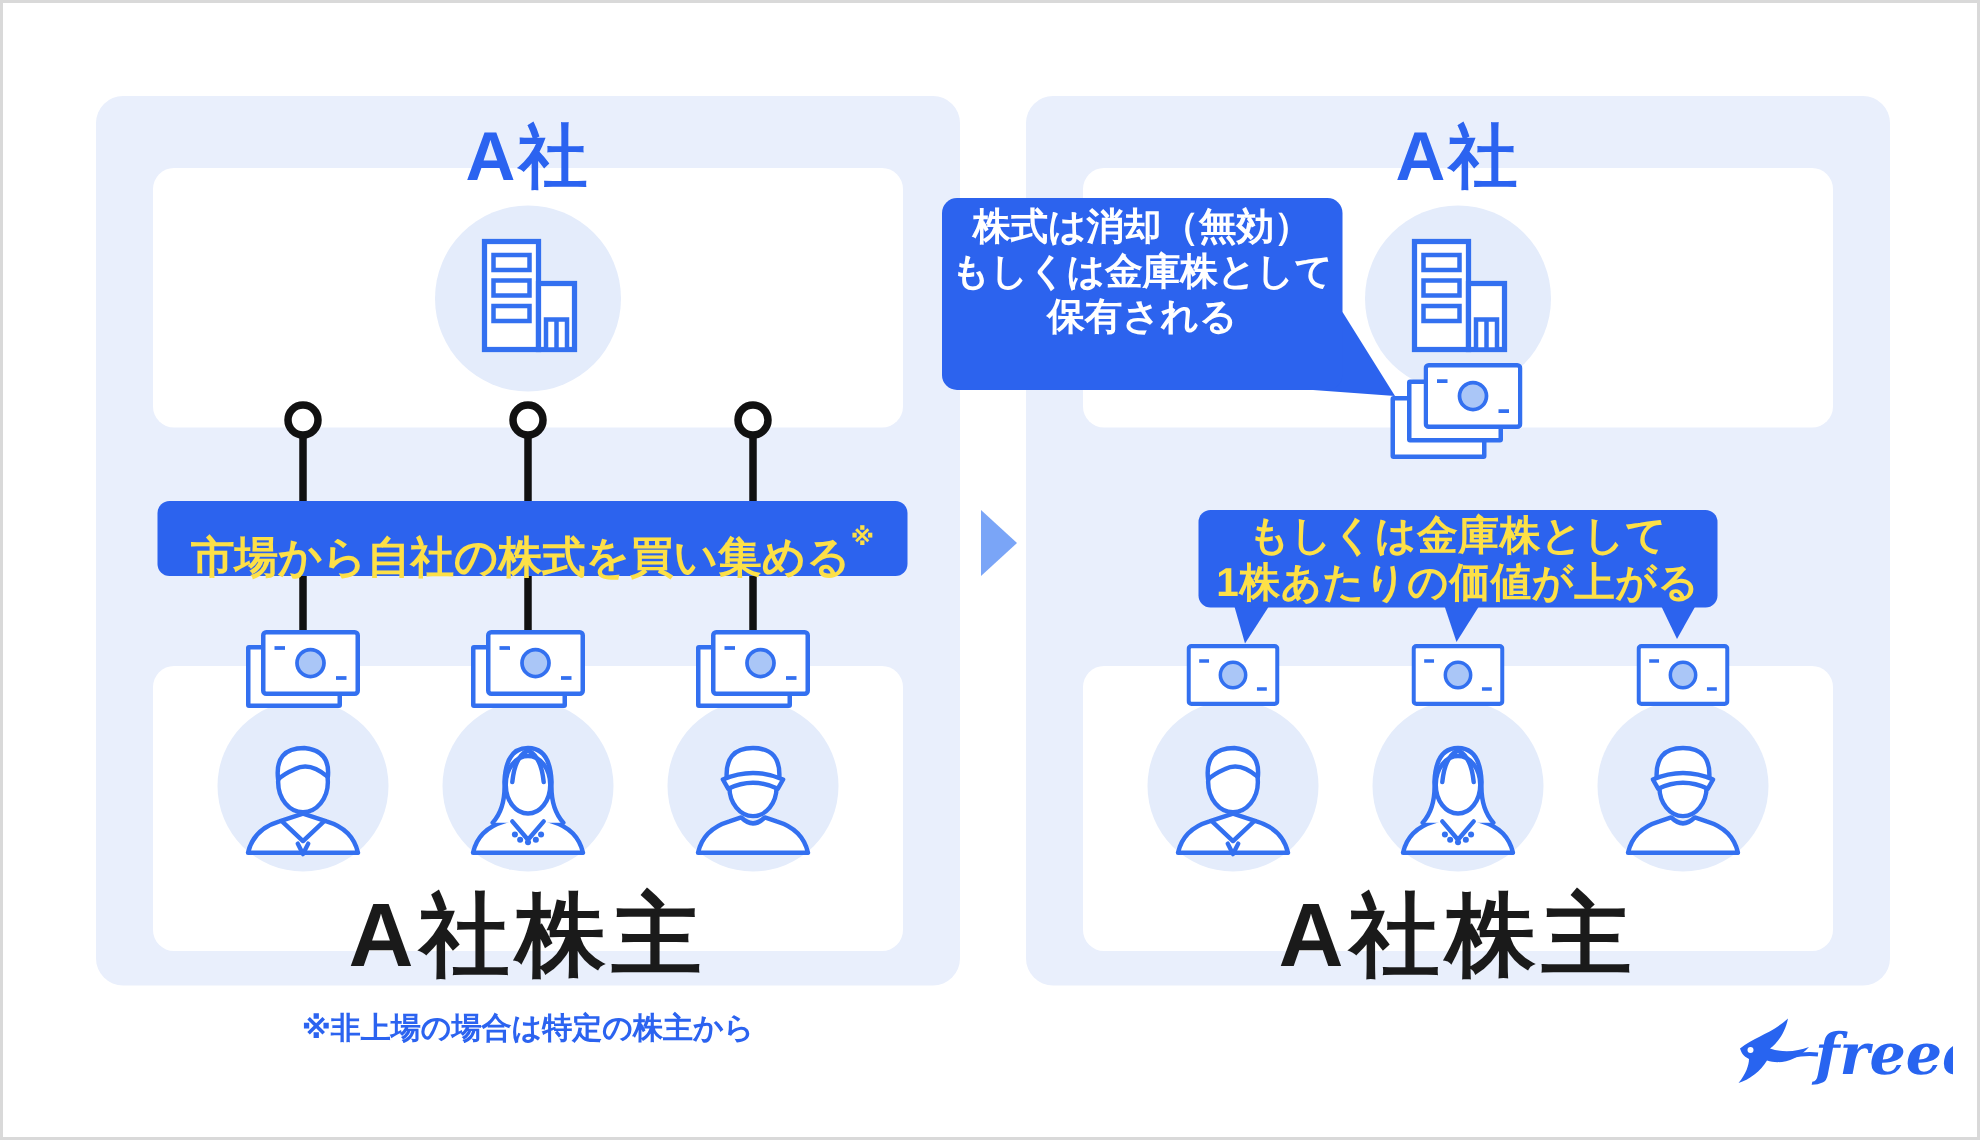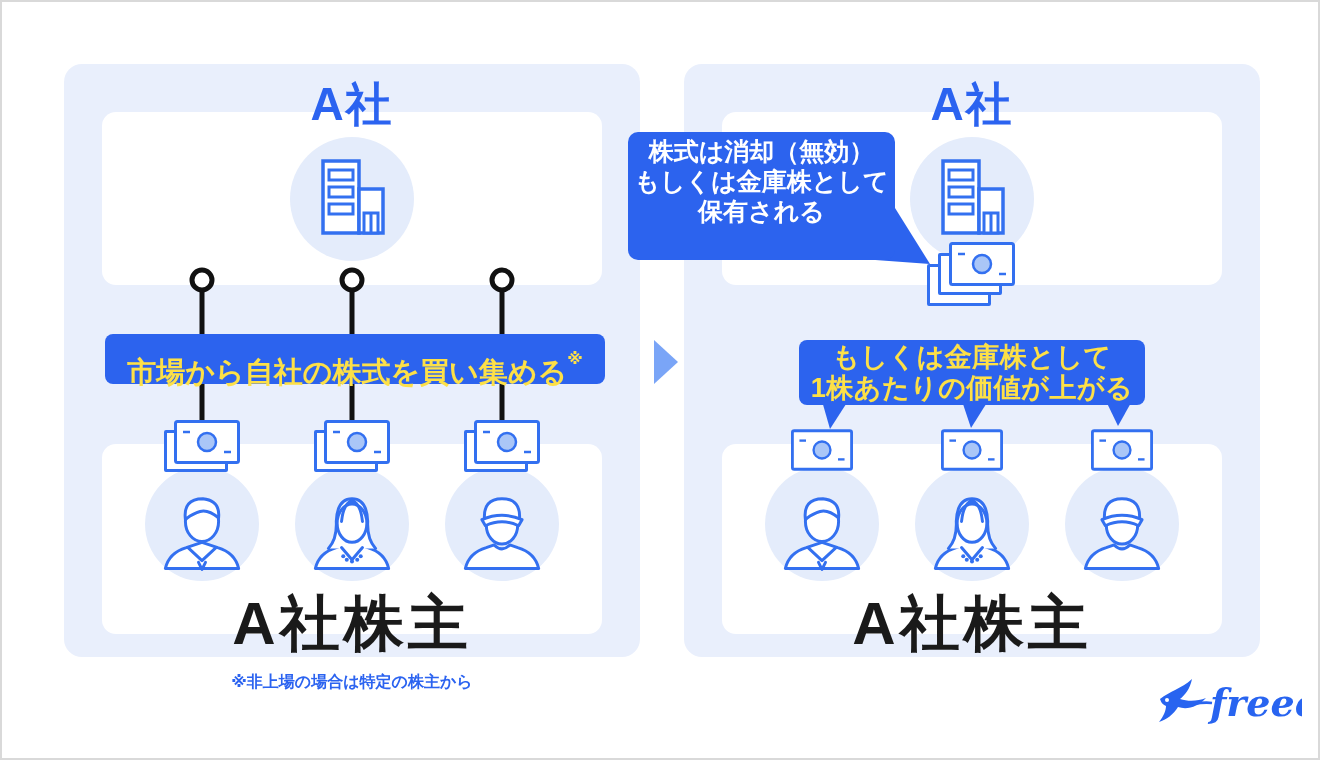--- a/index.html
+++ b/index.html
@@ -37,21 +37,21 @@
   .bubble{position:absolute;left:626px;top:130px;width:267px;height:128px;background:var(--accent);
     border-radius:10px;color:#fff;font-weight:800;font-size:25px;line-height:30px;
     text-align:center;padding-top:4px;z-index:6;}
   .bill-stack2{position:absolute;width:76px;height:56px;z-index:5;}
   .bill-back{position:absolute;width:64px;height:42px;background:#fff;border:3px solid var(--stroke-blue);border-radius:2px;}
   .bill-front{position:absolute;}
   .bill-stack3{position:absolute;left:243px;top:178px;width:90px;height:92px;z-index:5;}
   .bill-single{position:absolute;width:62px;height:42px;z-index:5;}
   .overlay{position:absolute;left:0;top:0;z-index:4;pointer-events:none;}
   .footnote{position:absolute;left:62px;top:670px;width:576px;text-align:center;
-    font-size:16px;font-weight:800;color:var(--title-blue);z-index:3;}
+    font-size:20px;font-weight:800;color:var(--title-blue);z-index:3;}
   .logo{position:absolute;left:1152px;top:672px;width:148px;height:56px;z-index:3;}
   .person-svg{position:absolute;left:9px;top:16px;}
   .building-svg{position:absolute;left:20px;top:18px;}
 </style>
 </head>
 <body>
 
 <div class="stage">
 
   <section class="panel" style="left:62px;">

